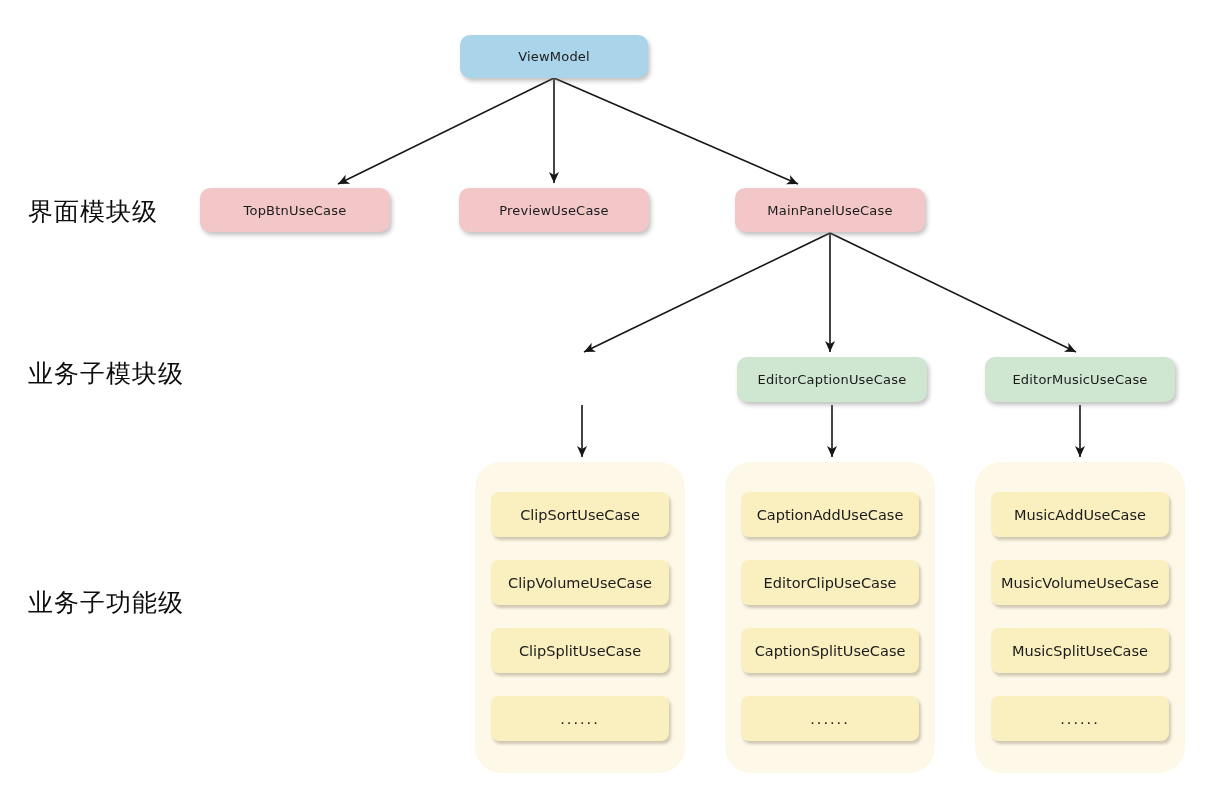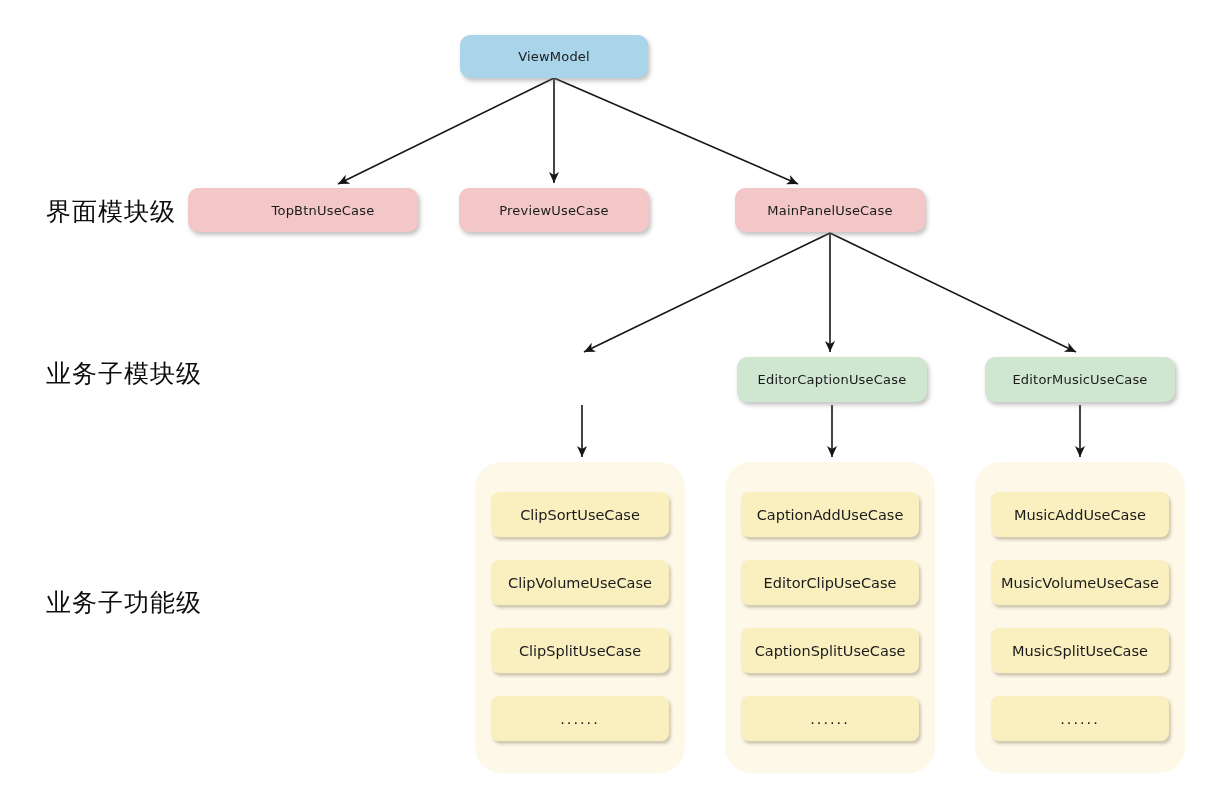--- a/index.html
+++ b/index.html
@@ -18,21 +18,21 @@
     font-size:13px;font-weight:500;color:#1b1b1b;
     box-shadow:2px 3px 4px rgba(120,120,120,0.45);
     letter-spacing:0.2px;
     white-space:nowrap;
   }
   .node.root{background:#a9d4ea;left:460px;top:35px;width:188px;height:43px;}
   .node.pink{background:#f3c7c7;top:188px;height:44px;width:190px;}
   .node.green{background:#cfe6d0;top:357px;height:45px;width:190px;}
 
   .row-label{
-    position:absolute;left:46px;
+    position:absolute;left:28px;
     font-size:25px;color:#0d0d0d;letter-spacing:1px;
     font-weight:500;white-space:nowrap;
   }
 
   .group{
     position:absolute;top:462px;width:210px;height:311px;
     background:#fdf8e8;border-radius:26px;
   }
   .leaf{
     position:absolute;left:16px;width:178px;height:45px;
@@ -71,21 +71,21 @@
       <line x1="1080" y1="405" x2="1080" y2="457" marker-end="url(#ah)"></line>
     </g>
   </svg>
 
   <div class="row-label" style="top:195px;">界面模块级</div>
   <div class="row-label" style="top:357px;">业务子模块级</div>
   <div class="row-label" style="top:586px;">业务子功能级</div>
 
   <div class="node root">ViewModel</div>
 
-  <div class="node pink" style="left:188px;padding-left:40px;">TopBtnUseCase</div>
+  <div class="node pink" style="left:200px;">TopBtnUseCase</div>
   <div class="node pink" style="left:459px;">PreviewUseCase</div>
   <div class="node pink" style="left:735px;">MainPanelUseCase</div>
 
   <div class="node green" style="left:737px;">EditorCaptionUseCase</div>
   <div class="node green" style="left:985px;">EditorMusicUseCase</div>
 
   <div class="group" style="left:475px;">
     <div class="leaf p0">ClipSortUseCase</div>
     <div class="leaf p2">ClipSplitUseCase</div>
     <div class="leaf p1">ClipVolumeUseCase</div>

